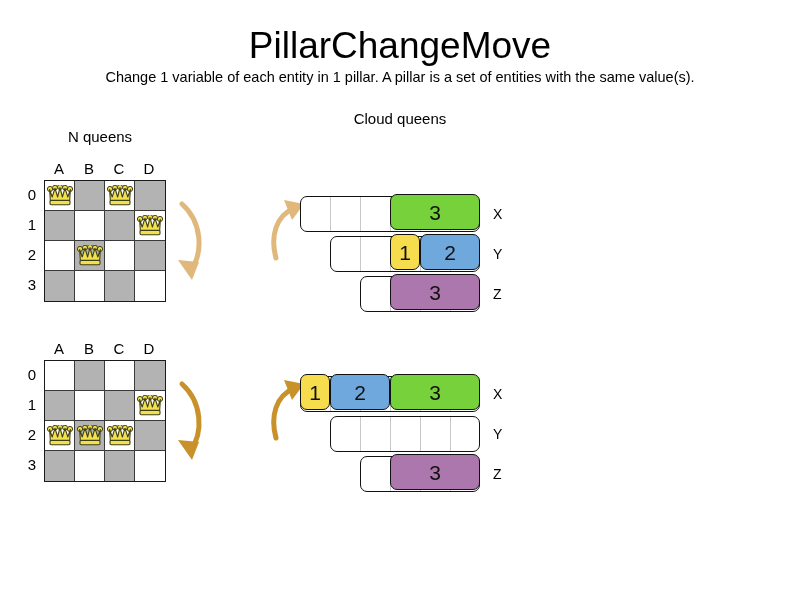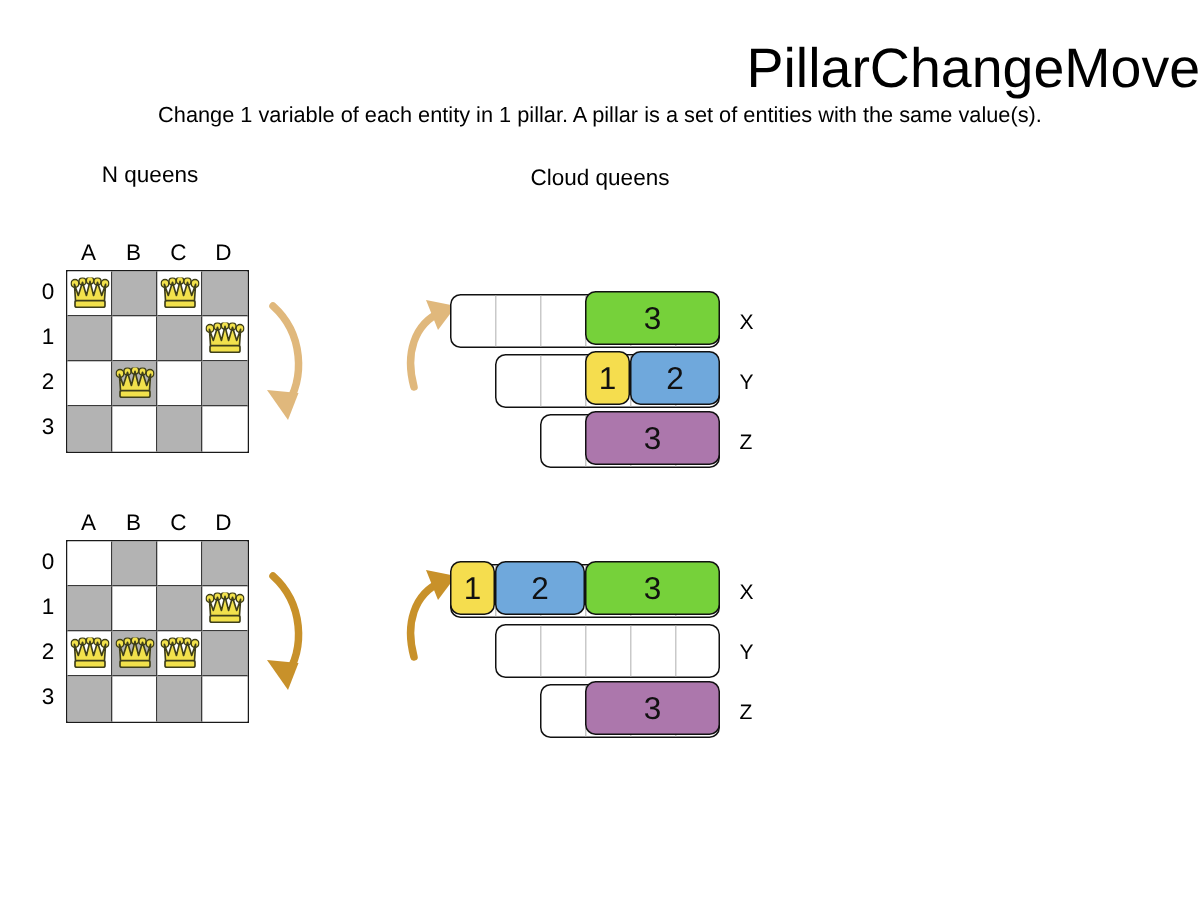--- a/index.html
+++ b/index.html
@@ -15,21 +15,21 @@
     color: #000000;
     overflow: hidden;
   }
 
   
   #page-title {
     position: absolute;
     top: 24px;
     left: 0;
     width: 800px;
-    text-align: right;
+    text-align: center;
     font-size: 37px;
     font-weight: normal;
     letter-spacing: 0px;
     line-height: 44px;
   }
   #page-subtitle {
     position: absolute;
     top: 68px;
     left: 0;
     width: 800px;
@@ -38,21 +38,21 @@
     line-height: 18px;
   }
 
   
   .section-heading {
     position: absolute;
     font-size: 15px;
     text-align: center;
     white-space: nowrap;
   }
-  #heading-nqueens { top: 108px; left: 0px; width: 200px; }
+  #heading-nqueens { top: 128px; left: 0px; width: 200px; }
   #heading-cloud   { top: 110px; left: 300px; width: 200px; }
 
   
   .board-block { position: absolute; }
   #board-block-top    { left: 44px; top: 180px; }
   #board-block-bottom { left: 44px; top: 360px; }
 
   .board-grid {
     position: relative;
     width: 120px;

